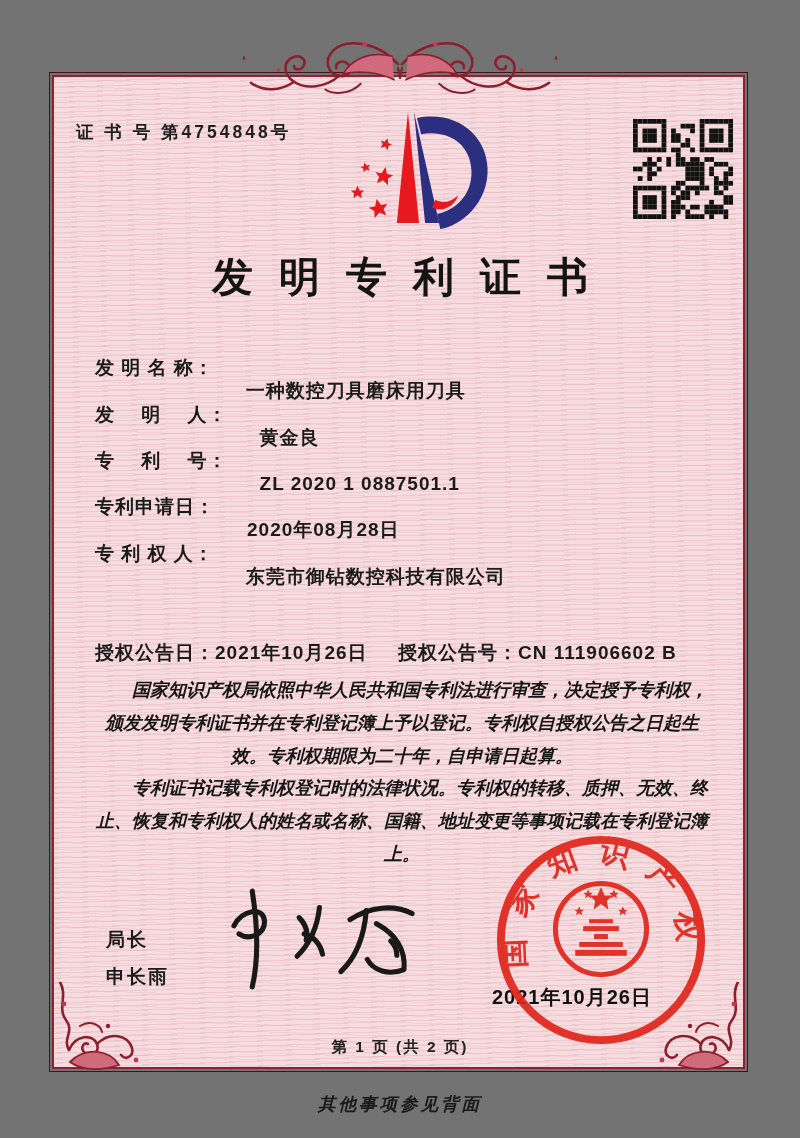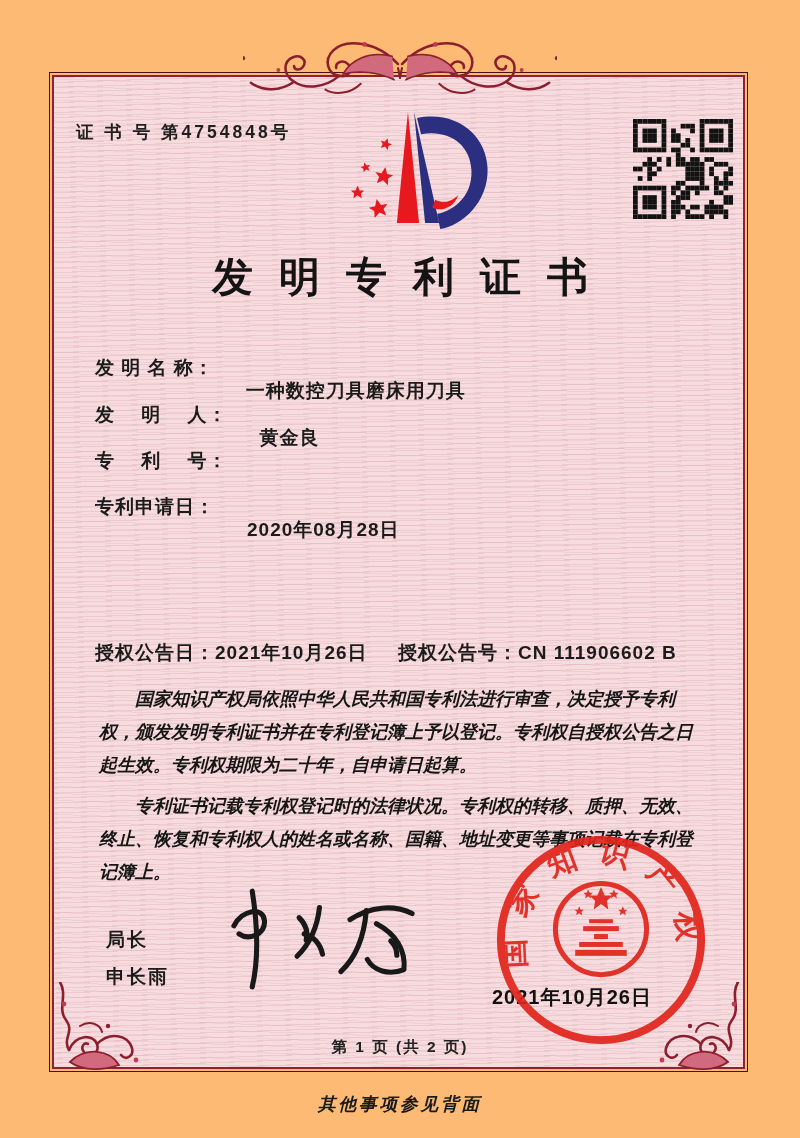--- a/index.html
+++ b/index.html
@@ -1,17 +1,17 @@
 <!DOCTYPE html>
 <html><head>
 <meta charset="utf-8">
 <style>
   html,body{margin:0;padding:0;}
   body{width:800px;height:1138px;background:#ffffff;font-family:"Liberation Sans","DejaVu Sans",sans-serif;}
-  .page{position:relative;width:800px;height:1138px;background:#fdba74;overflow:hidden;}
+  .page{position:relative;width:800px;height:1138px;background:#737373;overflow:hidden;}
 
   
   .frame{position:absolute;left:49px;top:72px;width:699px;height:1000px;border:1px solid #4a0f18;box-sizing:border-box;}
   .frame-inner{position:absolute;inset:2px;border:2px solid #8c2232;
     background:
       repeating-linear-gradient(178deg, rgba(216,150,162,.28) 0 1.2px, rgba(0,0,0,0) 1.2px 5px),
       repeating-linear-gradient(2deg, rgba(216,150,162,.18) 0 1px, rgba(0,0,0,0) 1px 7px),
       #f6dcdf;}
 
   .ornament{position:absolute;pointer-events:none;}
@@ -35,21 +35,21 @@
   .f0{top:355px;} .f1{top:402px;} .f2{top:448px;} .f3{top:494px;} .f4{top:541px;}
   .f5{top:588px;} .f5 .val{width:458px;}
   .grant-row{position:absolute;top:640px;left:0;width:800px;font-size:19px;font-weight:700;color:#1b1b1b;letter-spacing:1px;}
   .grant-date{position:absolute;left:95px;white-space:nowrap;}
   .grant-no{position:absolute;left:398px;white-space:nowrap;}
 
   
   .paras{position:absolute;left:90px;top:674px;width:624px;
     font-family:"Liberation Serif","DejaVu Serif",serif;font-style:italic;font-weight:700;
     font-size:18px;line-height:1.82;color:#161616;}
-  .paras p{margin:9px;text-indent:2em;}
+  .paras p{margin:0;text-indent:2em;text-align:center;}
 
   
   .director-title{position:absolute;left:106px;top:927px;font-size:19px;font-weight:700;color:#1b1b1b;letter-spacing:2px;}
   .director-name{position:absolute;left:106px;top:964px;font-size:19px;font-weight:700;color:#1b1b1b;letter-spacing:2px;}
   .signature{position:absolute;left:205px;top:883px;width:235px;height:112px;}
 
   
   .seal-date{position:absolute;left:492px;top:984px;font-size:20px;font-weight:700;color:#111;letter-spacing:1px;z-index:4;}
   .seal{position:absolute;left:487px;top:826px;width:228px;height:228px;z-index:5;opacity:.92;}
 
@@ -358,24 +358,29 @@
   <div class="field f0">
     <span class="lab">发 明 名 称：</span>
     <span class="val">一种数控刀具磨床用刀具</span>
   </div>
   <div class="field f1">
     <span class="lab">发　 明　 人：</span>
     <span class="val">黄金良</span>
   </div>
   <div class="field f2">
     <span class="lab">专　 利　 号：</span>
+    <span class="val">ZL 2020 1 0887501.1</span>
   </div>
   <div class="field f3">
     <span class="lab">专利申请日：</span>
     <span class="val">2020年08月28日</span>
+  </div>
+  <div class="field f4">
+    <span class="lab">专 利 权 人：</span>
+    <span class="val">东莞市御钻数控科技有限公司</span>
   </div>
 
   <div class="grant-row">
     <span class="grant-date">
       <span>授权公告日：</span><span>2021年10月26日</span>
     </span>
     <span class="grant-no">
       <span>授权公告号：</span><span>CN 111906602 B</span>
     </span>
   </div>

